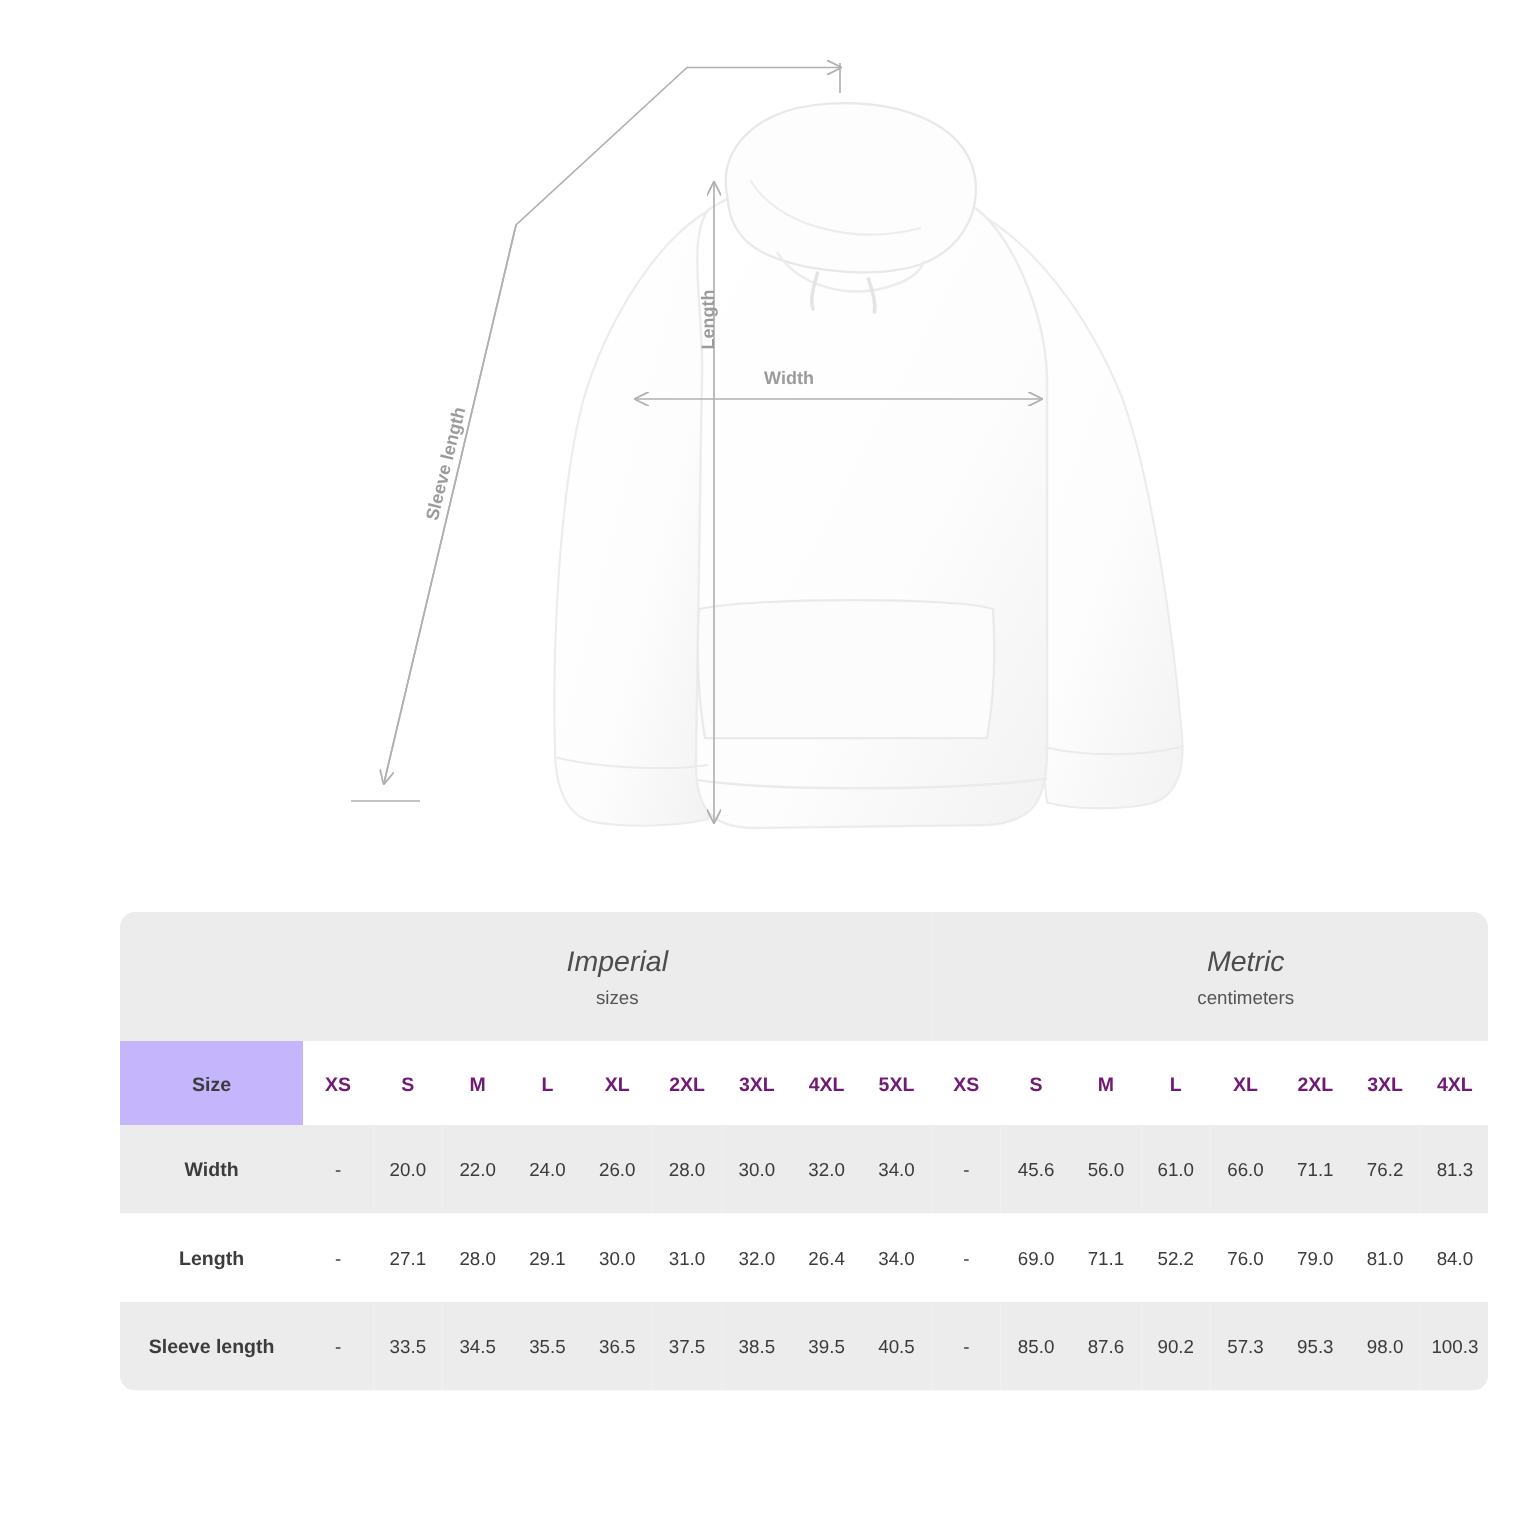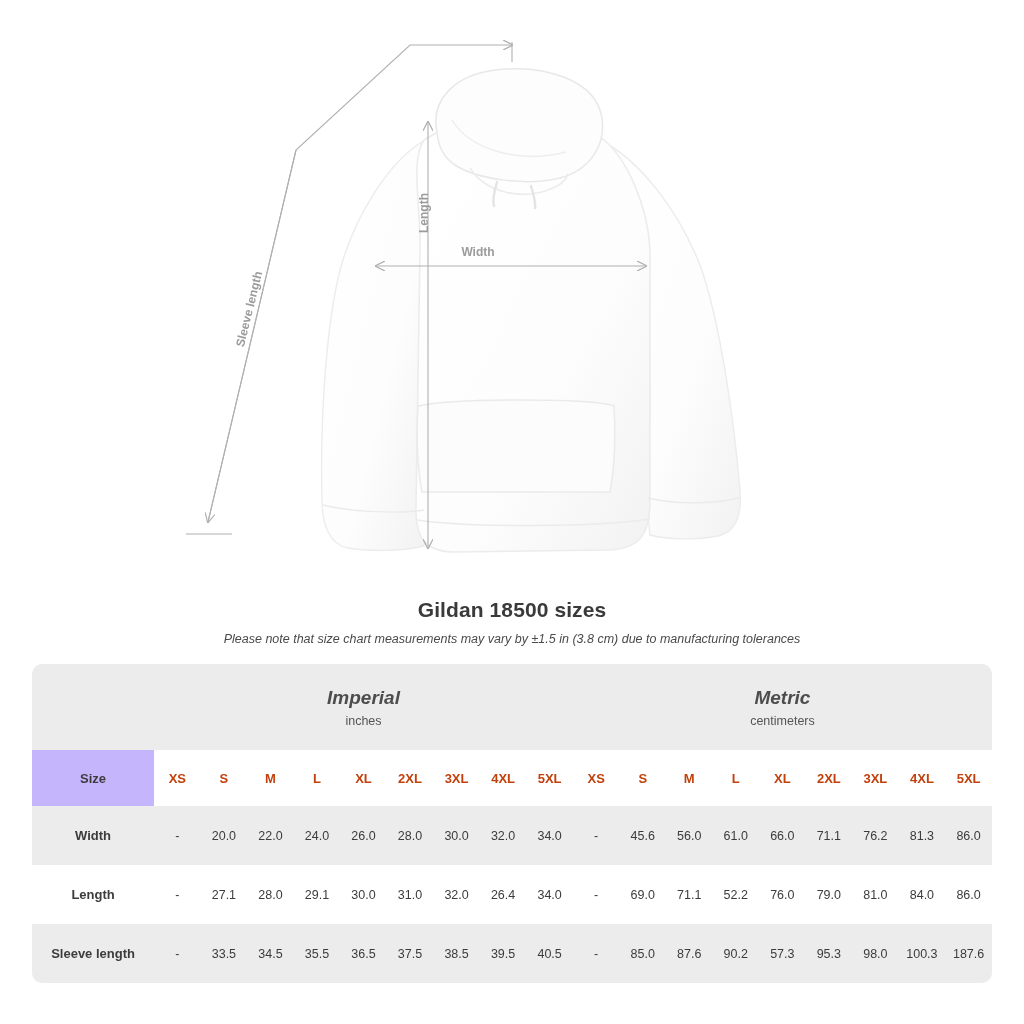--- a/index.html
+++ b/index.html
@@ -8,20 +8,21 @@
     width: 1024px; height: 1024px;
     background: #ffffff;
     font-family: "Liberation Sans", sans-serif;
     color: #333;
     overflow: hidden;
   }
   #page {
     position: relative;
     width: 1024px; height: 1024px;
     background: #ffffff;
+    padding-left: 48px;
   }
 
   
   .illo {
     position: relative;
     width: 1024px;
     height: 590px;
   }
   .illo svg { position: absolute; top: 0; left: 0; }
 
@@ -63,38 +64,38 @@
   }
 
   
   .unit-row td {
     background: #ececec;
     height: 86px;
     padding: 0;
   }
   .unit-name {
     font-size: 19px;
-    font-weight: bold;
+    font-weight: normal;
     font-style: italic;
     color: #4d4d4d;
   }
   .unit-sub {
     font-size: 12.5px;
     color: #555;
     margin-top: 5px;
   }
   .unit-row td.blank { background: #ececec; }
 
   
   .size-row td {
     background: #ffffff;
     height: 56px;
     font-weight: bold;
     font-size: 13px;
-    color: #c2410c;
+    color: #701a75;
   }
   .size-row td.rowlabel { background: #c4b5fd; }
 
   
   tr.data td { height: 59px; }
   tr.shade td { background: #ececec; }
   tr.plain td { background: #ffffff; }
   td.rowlabel {
     font-weight: bold;
     font-size: 13px;
@@ -170,24 +171,20 @@
       </g>
 
       <g>
         <text id="lbl-length" x="428" y="213" transform="rotate(-90 428 213)" text-anchor="middle" font-family="Liberation Sans, sans-serif" font-size="12" font-weight="bold" fill="#9b9b9b">Length</text>
         <text x="478" y="256" text-anchor="middle" font-family="Liberation Sans, sans-serif" font-size="12" font-weight="bold" fill="#9b9b9b">Width</text>
         <text x="253" y="310" transform="rotate(-76 253 310)" text-anchor="middle" font-family="Liberation Sans, sans-serif" font-size="12" font-weight="bold" fill="#9b9b9b">Sleeve length</text>
       </g>
     </svg>
   </div>
 
-  <div class="title-block">
-    <div class="chart-title">Gildan 18500 sizes</div>
-    <div class="chart-note">Please note that size chart measurements may vary by ±1.5 in (3.8 cm) due to manufacturing tolerances</div>
-  </div>
 
   <div class="table-wrap">
     <table class="size-chart">
       <colgroup>
         <col class="col-label">
         <col class="col-v">
           <col class="col-v">
           <col class="col-v">
           <col class="col-v">
           <col class="col-v">
@@ -204,21 +201,21 @@
           <col class="col-v">
           <col class="col-v">
           <col class="col-v">
       </colgroup>
       <tbody>
 
         <tr class="unit-row">
           <td class="blank"></td>
           <td colspan="9">
             <div class="unit-name">Imperial</div>
-            <div class="unit-sub">inches</div>
+            <div class="unit-sub">sizes</div>
           </td>
           <td colspan="9">
             <div class="unit-name">Metric</div>
             <div class="unit-sub">centimeters</div>
           </td>
         </tr>
 
         <tr class="size-row">
           <td class="rowlabel">Size</td>
           <td>XS</td>

